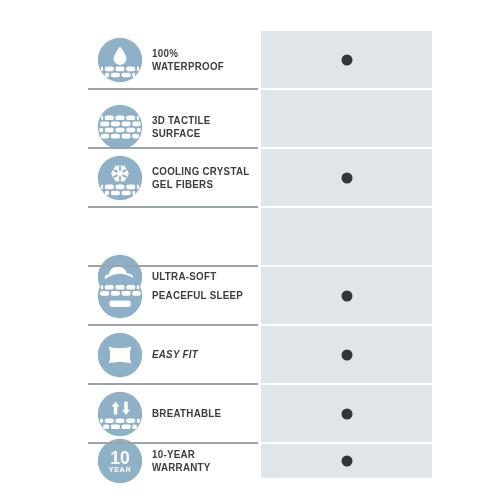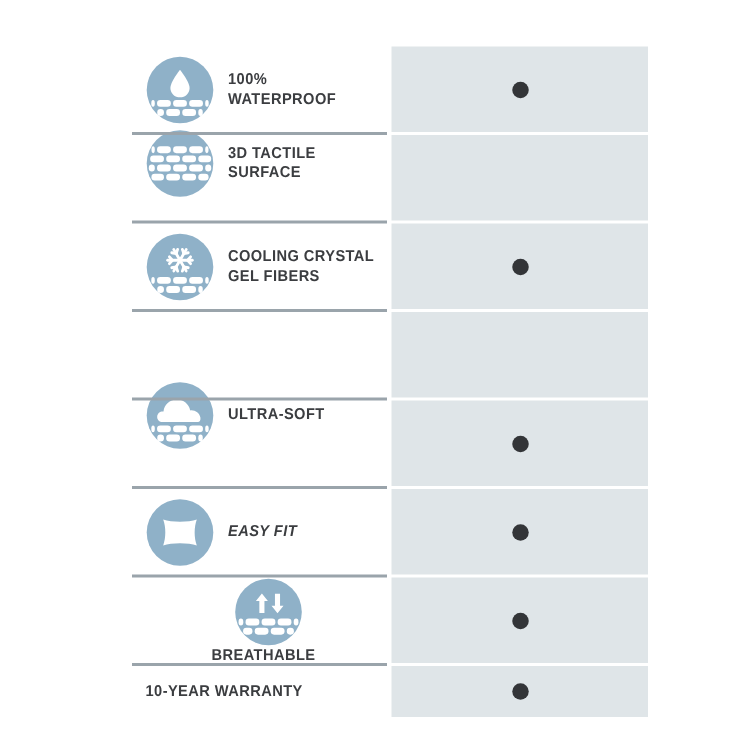--- a/index.html
+++ b/index.html
@@ -125,21 +125,21 @@
             <rect x="18.40" y="29.60" width="9.20" height="4.6" rx="2.2" fill="#ffffff"></rect>
             <rect x="29.10" y="29.60" width="9.20" height="4.6" rx="2.2" fill="#ffffff"></rect>
             <rect x="39.80" y="29.60" width="2.34" height="4.6" rx="2.2" fill="#ffffff"></rect>
             <rect x="7.83" y="35.70" width="4.47" height="4.6" rx="2.2" fill="#ffffff"></rect>
             <rect x="13.80" y="35.70" width="9.20" height="4.6" rx="2.2" fill="#ffffff"></rect>
             <rect x="24.50" y="35.70" width="9.20" height="4.6" rx="2.2" fill="#ffffff"></rect>
             <rect x="35.20" y="35.70" width="2.97" height="4.6" rx="2.2" fill="#ffffff"></rect>
           </svg></div>
         <div class="feat-label">100% WATERPROOF</div>
       </div>
-      <div class="feature-row" style="top: 80px; height: 57px;">
+      <div class="feature-row" style="top: 98px; height: 57px;">
         <div class="icon-wrap"><svg viewBox="0 0 46 46" width="46" height="46" xmlns="http://www.w3.org/2000/svg">
             <circle cx="23" cy="23" r="22.2" fill="#8fb1c8"></circle>
             <rect x="4.00" y="11.50" width="2.20" height="4.6" rx="2.2" fill="#ffffff"></rect>
             <rect x="7.70" y="11.50" width="9.20" height="4.6" rx="2.2" fill="#ffffff"></rect>
             <rect x="18.40" y="11.50" width="9.20" height="4.6" rx="2.2" fill="#ffffff"></rect>
             <rect x="29.10" y="11.50" width="9.20" height="4.6" rx="2.2" fill="#ffffff"></rect>
             <rect x="39.80" y="11.50" width="2.20" height="4.6" rx="2.2" fill="#ffffff"></rect>
             <rect x="3.10" y="17.60" width="9.20" height="4.6" rx="2.2" fill="#ffffff"></rect>
             <rect x="13.80" y="17.60" width="9.20" height="4.6" rx="2.2" fill="#ffffff"></rect>
             <rect x="24.50" y="17.60" width="9.20" height="4.6" rx="2.2" fill="#ffffff"></rect>
@@ -201,45 +201,68 @@
             <rect x="18.40" y="29.60" width="9.20" height="4.6" rx="2.2" fill="#ffffff"></rect>
             <rect x="29.10" y="29.60" width="9.20" height="4.6" rx="2.2" fill="#ffffff"></rect>
             <rect x="39.80" y="29.60" width="2.34" height="4.6" rx="2.2" fill="#ffffff"></rect>
             <rect x="7.83" y="35.70" width="4.47" height="4.6" rx="2.2" fill="#ffffff"></rect>
             <rect x="13.80" y="35.70" width="9.20" height="4.6" rx="2.2" fill="#ffffff"></rect>
             <rect x="24.50" y="35.70" width="9.20" height="4.6" rx="2.2" fill="#ffffff"></rect>
             <rect x="35.20" y="35.70" width="2.97" height="4.6" rx="2.2" fill="#ffffff"></rect>
           </svg></div>
         <div class="feat-label">ULTRA-SOFT</div>
       </div>
+      <div class="feature-row" style="top: 267px; height: 57px;">
+        <div class="icon-wrap"><svg viewBox="0 0 46 46" width="46" height="46" xmlns="http://www.w3.org/2000/svg">
+            <circle cx="23" cy="23" r="22.2" fill="#8fb1c8"></circle>
+            <rect x="3.78" y="12.00" width="2.42" height="4.6" rx="2.2" fill="#ffffff"></rect>
+            <rect x="7.70" y="12.00" width="9.20" height="4.6" rx="2.2" fill="#ffffff"></rect>
+            <rect x="18.40" y="12.00" width="9.20" height="4.6" rx="2.2" fill="#ffffff"></rect>
+            <rect x="29.10" y="12.00" width="9.20" height="4.6" rx="2.2" fill="#ffffff"></rect>
+            <rect x="39.80" y="12.00" width="2.42" height="4.6" rx="2.2" fill="#ffffff"></rect>
+            <rect x="3.10" y="18.10" width="9.20" height="4.6" rx="2.2" fill="#ffffff"></rect>
+            <rect x="13.80" y="18.10" width="9.20" height="4.6" rx="2.2" fill="#ffffff"></rect>
+            <rect x="24.50" y="18.10" width="9.20" height="4.6" rx="2.2" fill="#ffffff"></rect>
+            <rect x="35.20" y="18.10" width="8.65" height="4.6" rx="2.2" fill="#ffffff"></rect>
+            <rect x="12.4" y="27.4" width="8.6" height="6.6" rx="2.4" fill="#ffffff"></rect>
+            <rect x="25.2" y="27.4" width="8.6" height="6.6" rx="2.4" fill="#ffffff"></rect>
+            <rect x="18.8" y="27.4" width="8.6" height="6.6" rx="2.4" fill="#ffffff"></rect>
+          </svg></div>
+        <div class="feat-label">PEACEFUL SLEEP</div>
+      </div>
       <div class="feature-row" style="top: 326px; height: 57px; font-style: italic;">
         <div class="icon-wrap"><svg viewBox="0 0 46 46" width="46" height="46" xmlns="http://www.w3.org/2000/svg">
             <circle cx="23" cy="23" r="22.2" fill="#8fb1c8"></circle>
             <path d="M11.8 14.4 C17.4 16.4 28.6 16.4 34.2 14.4 C32.3 19.4 32.3 26.6 34.2 31.6 C28.6 29.6 17.4 29.6 11.8 31.6 C13.7 26.6 13.7 19.4 11.8 14.4 Z" fill="#ffffff"></path>
           </svg></div>
         <div class="feat-label">EASY FIT</div>
       </div>
-      <div class="feature-row" style="top: 385px; height: 57px; flex-direction: column;">
+      <div class="feature-row" style="top: 385px; height: 57px;">
         <div class="icon-wrap"><svg viewBox="0 0 46 46" width="46" height="46" xmlns="http://www.w3.org/2000/svg">
             <circle cx="23" cy="23" r="22.2" fill="#8fb1c8"></circle>
             <path d="M18.6 10.6 L22.6 15.6 L20.3 15.6 L20.3 23.6 L16.9 23.6 L16.9 15.6 L14.6 15.6 Z" fill="#ffffff"></path>
             <path d="M29.0 23.8 L25.0 18.8 L27.3 18.8 L27.3 10.8 L30.7 10.8 L30.7 18.8 L33.0 18.8 Z" fill="#ffffff"></path>
             <rect x="3.04" y="27.40" width="3.16" height="4.6" rx="2.2" fill="#ffffff"></rect>
             <rect x="7.70" y="27.40" width="9.20" height="4.6" rx="2.2" fill="#ffffff"></rect>
             <rect x="18.40" y="27.40" width="9.20" height="4.6" rx="2.2" fill="#ffffff"></rect>
             <rect x="29.10" y="27.40" width="9.20" height="4.6" rx="2.2" fill="#ffffff"></rect>
             <rect x="39.80" y="27.40" width="3.16" height="4.6" rx="2.2" fill="#ffffff"></rect>
             <rect x="6.06" y="33.50" width="6.24" height="4.6" rx="2.2" fill="#ffffff"></rect>
             <rect x="13.80" y="33.50" width="9.20" height="4.6" rx="2.2" fill="#ffffff"></rect>
             <rect x="24.50" y="33.50" width="9.20" height="4.6" rx="2.2" fill="#ffffff"></rect>
             <rect x="35.20" y="33.50" width="4.74" height="4.6" rx="2.2" fill="#ffffff"></rect>
           </svg></div>
         <div class="feat-label">BREATHABLE</div>
       </div>
       <div class="feature-row" style="top: 444px; height: 34px;">
+        <div class="icon-wrap"><svg viewBox="0 0 46 46" width="46" height="46" xmlns="http://www.w3.org/2000/svg">
+            <circle cx="23" cy="23" r="22.2" fill="#8fb1c8"></circle>
+            <text x="23" y="25.5" text-anchor="middle" font-family="Liberation Sans, sans-serif" font-size="17.5" font-weight="bold" fill="#ffffff">10</text>
+            <text x="23" y="33.6" text-anchor="middle" font-family="Liberation Sans, sans-serif" font-size="7.2" font-weight="bold" letter-spacing="0.6" fill="#ffffff">YEAR</text>
+          </svg></div>
         <div class="feat-label">10-YEAR WARRANTY</div>
       </div>
       <div class="sep" style="top: 88px;"></div>
       <div class="sep" style="top: 147px;"></div>
       <div class="sep" style="top: 206px;"></div>
       <div class="sep" style="top: 265px;"></div>
       <div class="sep" style="top: 324px;"></div>
       <div class="sep" style="top: 383px;"></div>
       <div class="sep" style="top: 442px;"></div>
     </div>

